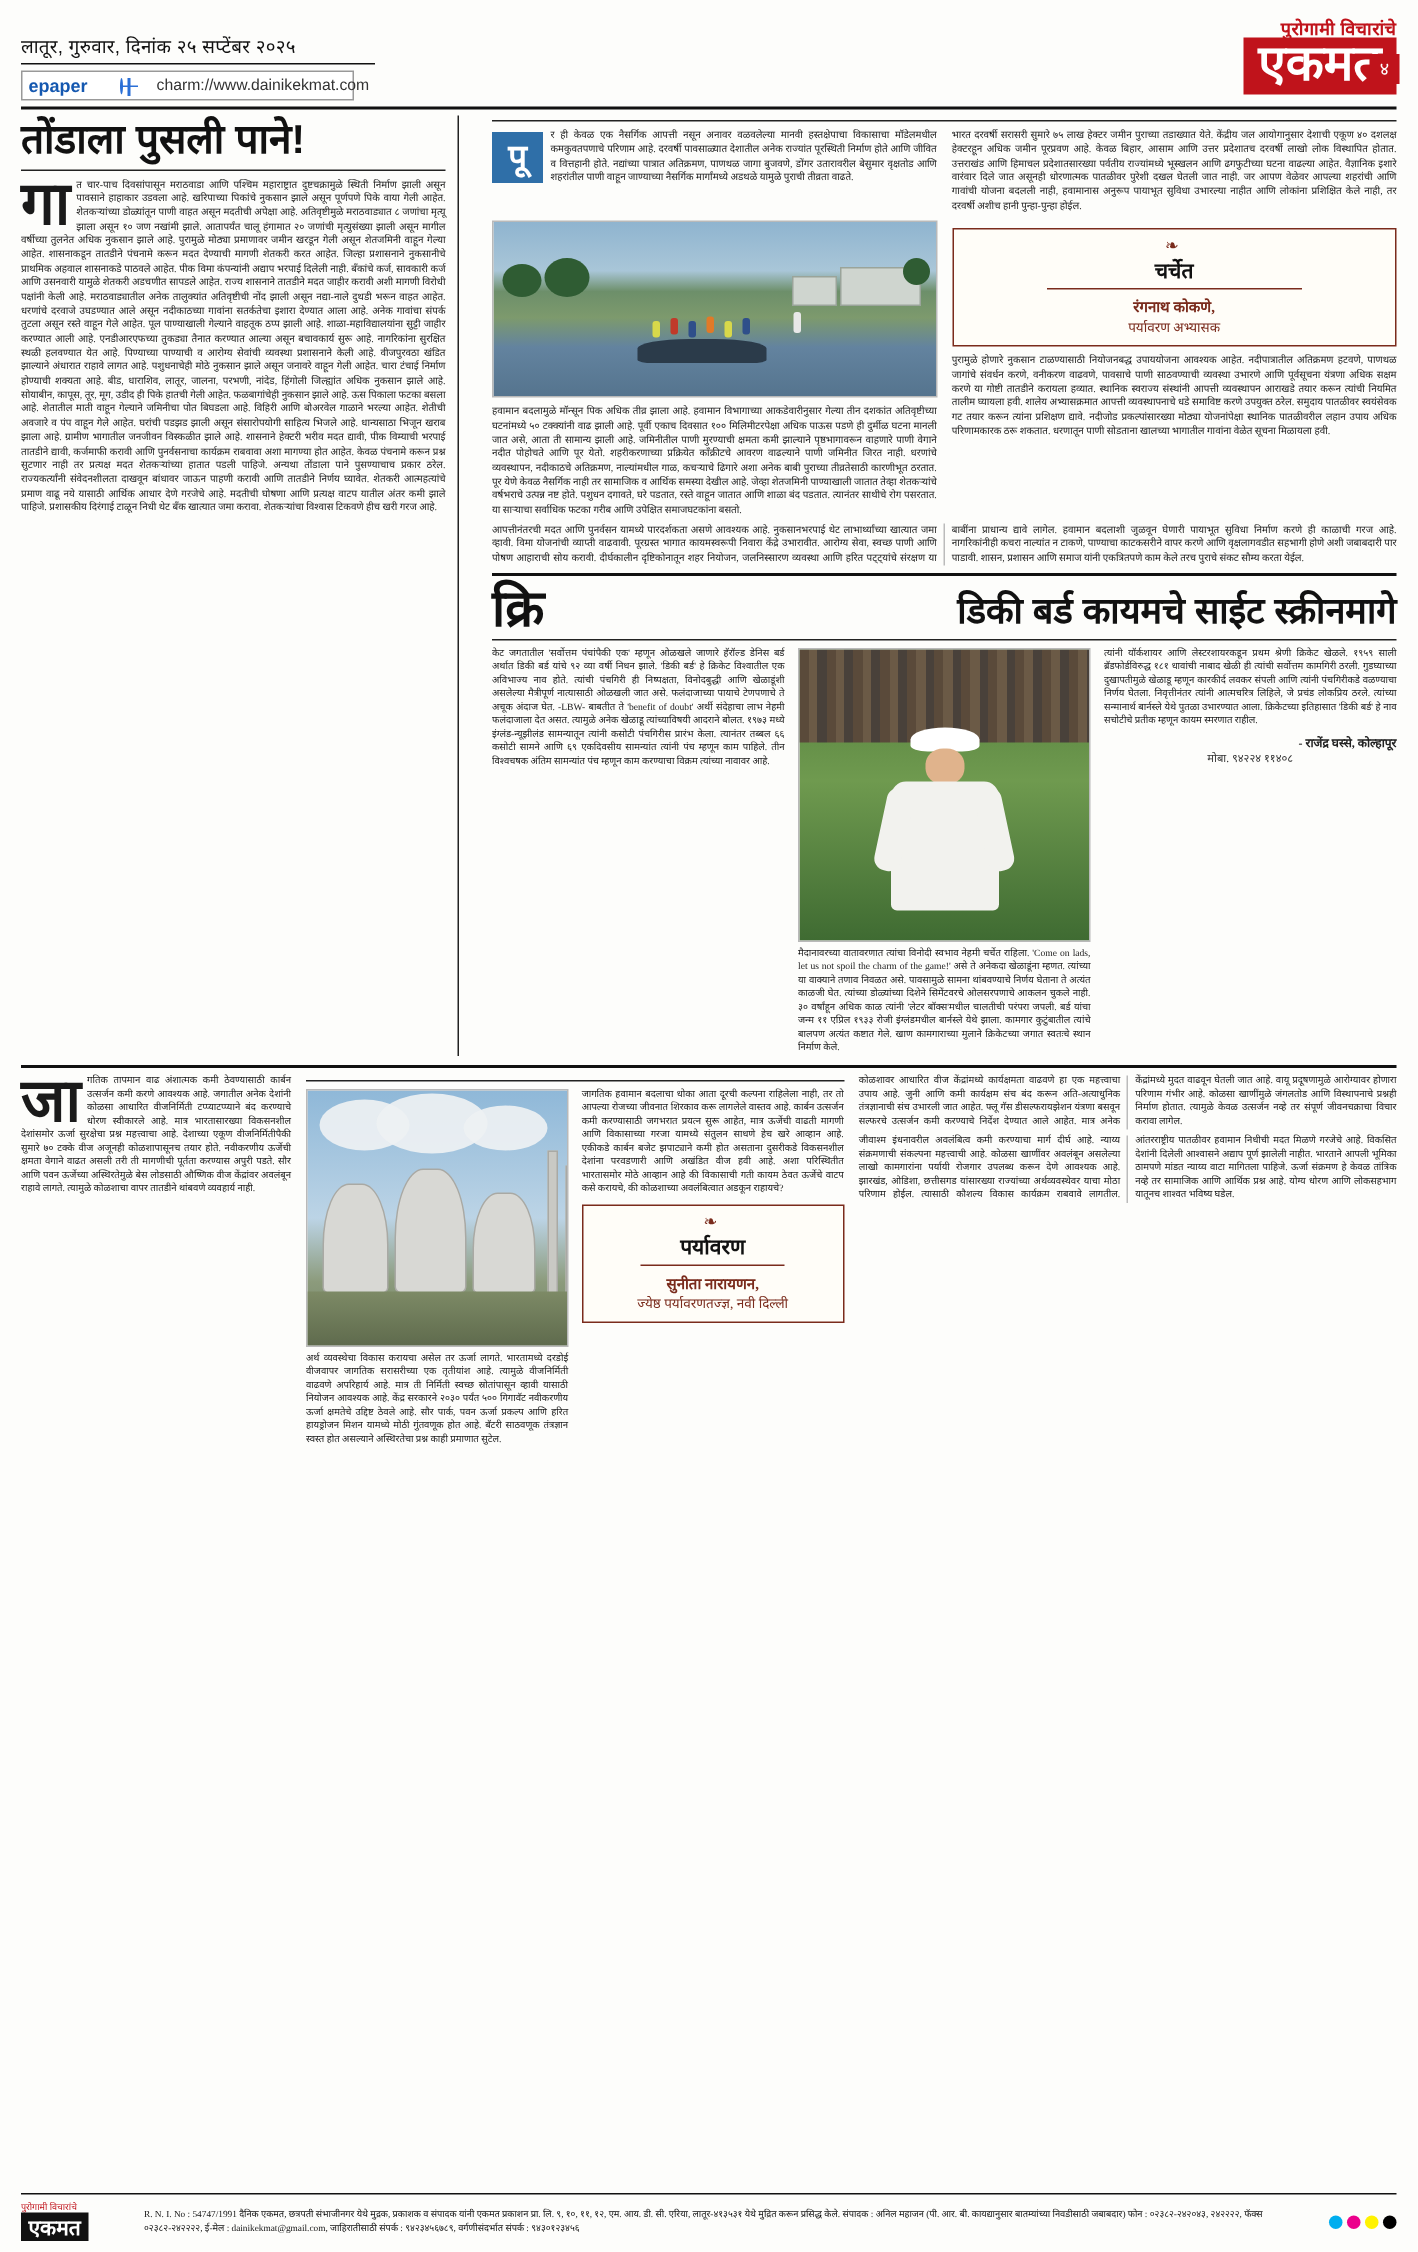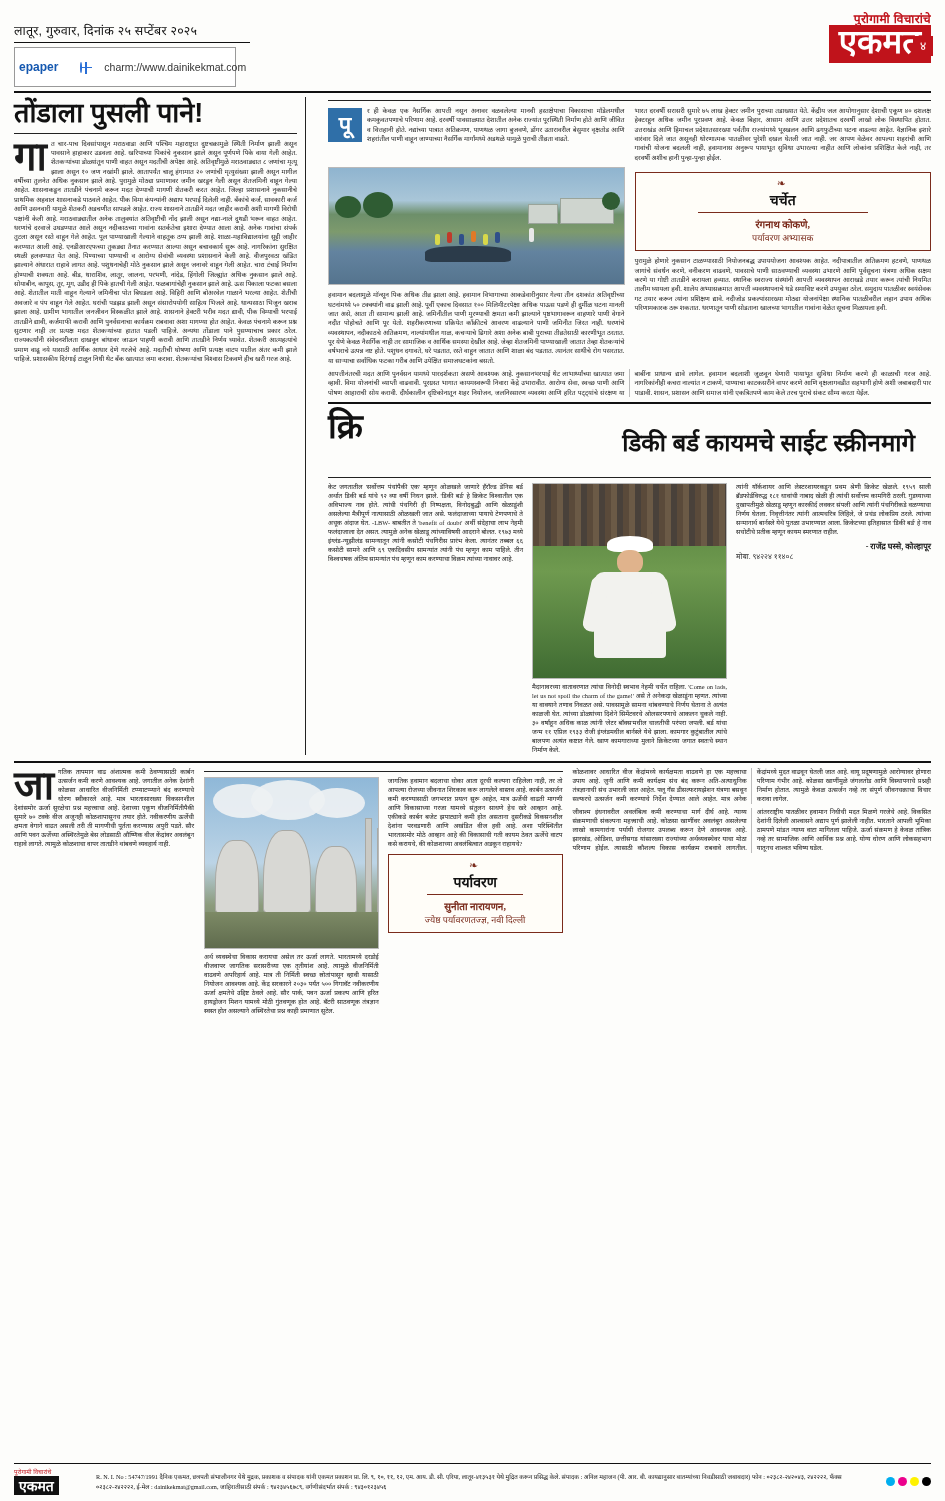--- a/index.html
+++ b/index.html
@@ -25,21 +25,21 @@
     padding-bottom: 4px;
   }
   .mast-left { width: 250px; padding-top:12px; }
   .mast-date {
     font-size: 12.5px; letter-spacing:.2px; color:#111;
     font-family:"Liberation Sans", sans-serif;
     border-bottom:1px solid #111; padding-bottom:3px; width: 236px;
   }
   .mast-epaper {
     margin-top:4px; display:flex; align-items:center; gap:22px;
-    border:1px solid #999; width:222px; padding:12px 4px; background:#fff;
+    border:1px solid #999; width:222px; padding:2px 4px; background:#fff;
   }
   .mast-epaper .ep-label {
     font-family:"Liberation Sans", sans-serif; font-size:12px; color:#1558b0; font-weight:bold;
   }
   .globe {
     display:inline-block; width:11px; height:11px; border-radius:50%;
     border:1.4px solid #2a6fd6; position:relative;
   }
   .globe:before{content:"";position:absolute;left:4px;top:-1px;width:1.4px;height:12px;background:#2a6fd6;}
   .globe:after{content:"";position:absolute;top:4px;left:-1px;width:12px;height:1.4px;background:#2a6fd6;}
@@ -129,25 +129,25 @@
 
   
   .authorbox { border:1px solid #7a2b1c; text-align:center; padding:4px 6px 6px 6px; margin:5px 0; background:#fffdf8; }
   .authorbox .leaf { font-size:11px; color:#7a2b1c; letter-spacing:3px; }
   .authorbox .cat { font-size:14px; font-weight:bold; color:#111; font-family:"Liberation Sans", sans-serif; }
   .authorbox .catline{ border-bottom:1px solid #7a2b1c; width:60%; margin:3px auto 4px auto;}
   .authorbox .nm { font-size:10px; color:#7a2b1c; font-weight:bold; }
   .authorbox .nm2 { font-size:9px; color:#7a2b1c; }
 
   .byline { text-align:right; font-size:8px; font-weight:bold; color:#222; margin-top:3px;}
-  .byline2 { text-align:left; font-size:7.5px; color:#333; }
+  .byline2 { text-align:center; font-size:7.5px; color:#333; }
 
   .kicker-row{ display:flex; align-items:flex-start; gap:8px; }
   .kicker-dc{ font-size:34px; font-weight:bold; line-height:1; font-family:"Liberation Sans", sans-serif; color:#111;}
-  h3.sub-headline{ font-size:24px; font-weight:bold; font-family:"Liberation Sans", sans-serif; margin:16px; flex:1; text-align:right;}
+  h3.sub-headline{ font-size:24px; font-weight:bold; font-family:"Liberation Sans", sans-serif; margin:0; flex:1; text-align:right;}
 
   
   .bottom { margin-top:6px; border-top:2px solid #111; padding-top:5px; }
   h2.big-head { text-align:center; font-size:30px; font-weight:bold; font-family:"Liberation Sans", sans-serif; margin:0 0 5px 0;}
 
   
   .footer {
     position:absolute; left:14px; right:14px; bottom:6px;
     border-top:1px solid #111; padding-top:4px; display:flex; align-items:center; gap:8px;
   }

